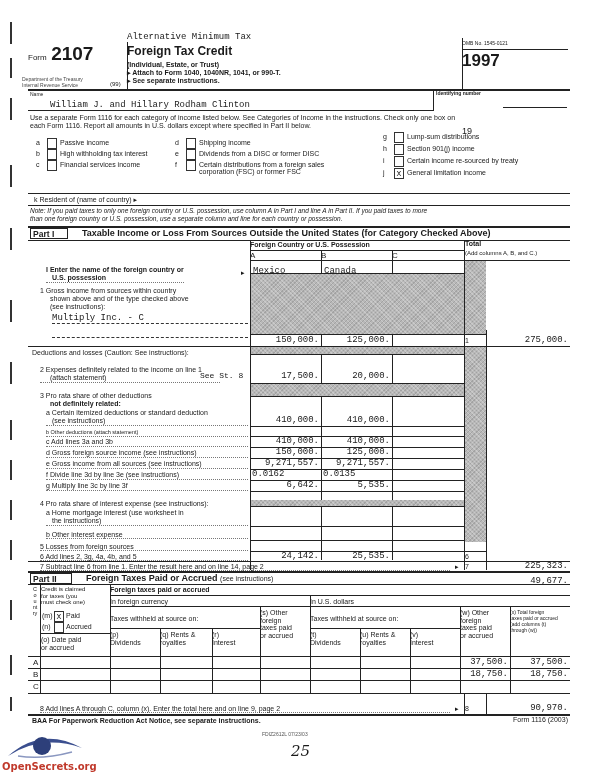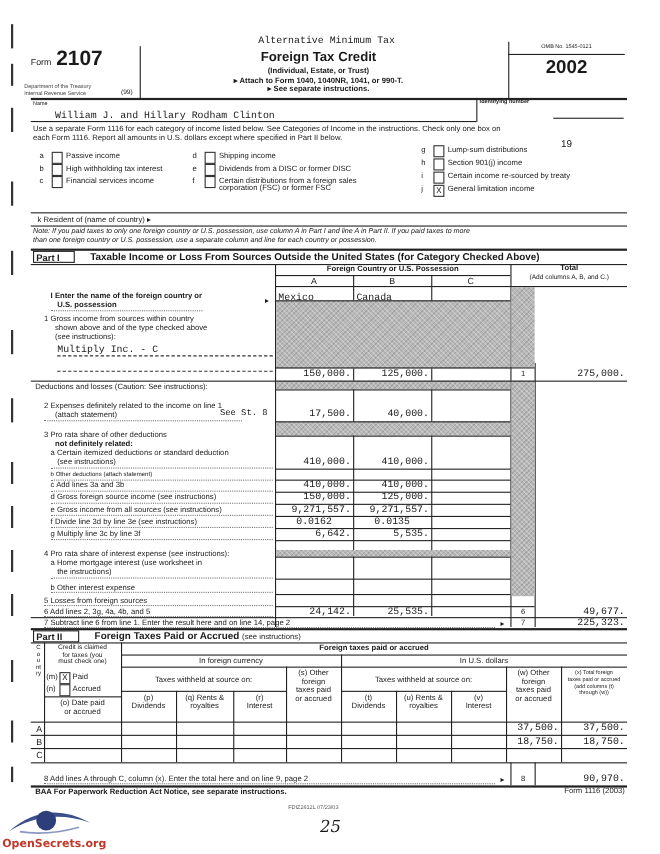--- a/index.html
+++ b/index.html
@@ -6,21 +6,21 @@
   body{width:600px;height:776px;position:relative;overflow:hidden;font-family:"Liberation Sans",sans-serif;color:#1a1a1a;}
   .abs{position:absolute;}
   .mono{font-family:"Liberation Mono","DejaVu Sans Mono",monospace;}
   .hl{position:absolute;background:#222;height:1px;}
   .vl{position:absolute;background:#222;width:1px;}
   .thick{height:2px;}
   .shade{position:absolute;background:#b8b8b8;background-image:repeating-linear-gradient(45deg,rgba(255,255,255,.25) 0 1px,transparent 1px 3px),repeating-linear-gradient(-45deg,rgba(0,0,0,.12) 0 1px,transparent 1px 3px);}
   .margin-bar{position:absolute;left:10px;width:2px;background:#333;}
   .t6{font-size:6px;} .t7{font-size:7px;} .t8{font-size:8px;} .t9{font-size:9px;}
   .chk{position:absolute;width:8px;height:9px;border:1px solid #333;font-size:8px;line-height:9px;text-align:center;font-family:"Liberation Mono",monospace;}
-  .r{text-align:right;} .c{text-align:center;}
+  .r{text-align:right;} .c{text-align:left;}
   .dots{border-bottom:1px dotted #777;}
 </style>
 </head>
 <body>
 
 <div class="margin-bar" style="top:22px;height:22px;"></div>
 <div class="margin-bar" style="top:58px;height:20px;"></div>
 <div class="margin-bar" style="top:98px;height:22px;"></div>
 <div class="margin-bar" style="top:165px;height:22px;"></div>
 <div class="margin-bar" style="top:228px;height:22px;"></div>
@@ -49,21 +49,21 @@
   <div class="c">Alternative Minimum Tax</div>
 </div>
 <div class="abs c" style="left:127px;top:44px;width:325px;font-size:12px;font-weight:bold;">Foreign Tax Credit</div>
 <div class="abs c t7" style="left:127px;top:61px;width:325px;font-weight:bold;">(Individual, Estate, or Trust)</div>
 <div class="abs c t7" style="left:127px;top:69px;width:325px;font-weight:bold;">▸ Attach to Form 1040, 1040NR, 1041, or 990-T.</div>
 <div class="abs c t7" style="left:127px;top:77px;width:325px;font-weight:bold;">▸ See separate instructions.</div>
 
 <div class="vl" style="left:462px;top:38px;height:52px;"></div>
 <div class="abs c" style="left:462px;top:40px;width:106px;font-size:5px;">OMB No. 1545-0121</div>
 <div class="hl" style="left:462px;top:49px;width:106px;"></div>
-<div class="abs c" style="left:462px;top:51px;width:106px;font-size:17px;font-weight:bold;">2002</div>
+<div class="abs c" style="left:462px;top:51px;width:106px;font-size:17px;font-weight:bold;">1997</div>
 <div class="abs c t9" style="left:462px;top:82px;width:106px;font-weight:normal;margin-top:44px;">19</div>
 
 <div class="hl thick" style="left:28px;top:89px;width:542px;"></div>
 
 <div class="abs" style="left:30px;top:91px;font-size:5px;">Name</div>
 <div class="abs mono" style="left:50px;top:100px;font-size:9px;">William J. and Hillary Rodham Clinton</div>
 <div class="hl" style="left:28px;top:110px;width:405px;"></div>
 <div class="vl" style="left:433px;top:89px;height:22px;"></div>
 <div class="abs" style="left:436px;top:90px;font-size:5px;font-weight:bold;">Identifying number</div>
 <div class="abs" style="left:437px;top:97px;width:130px;height:10px;"></div>
@@ -172,21 +172,21 @@
 
 <div class="abs t7" style="left:32px;top:349px;">Deductions and losses (Caution: See instructions):</div>
 <div class="hl" style="left:250px;top:354px;width:214px;"></div>
 
 <div class="abs t7" style="left:40px;top:366px;line-height:8px;">
   <div>2  Expenses definitely related to the income on line 1</div>
   <div style="padding-left:10px;width:170px;" class="dots"><span>(attach statement)</span></div>
 </div>
 <div class="abs mono t8" style="left:200px;top:371px;">See St. 8</div>
 <div class="abs mono t9 r" style="left:252px;top:371px;width:67px;">17,500.</div>
-<div class="abs mono t9 r" style="left:323px;top:371px;width:67px;">40,000.</div>
+<div class="abs mono t9 r" style="left:323px;top:371px;width:67px;">20,000.</div>
 <div class="abs mono t9 r" style="left:394px;top:371px;width:68px;"></div>
 <div class="hl" style="left:250px;top:383px;width:214px;"></div>
 
 <div class="abs t7" style="left:40px;top:392px;line-height:8px;">
   <div>3  Pro rata share of other deductions</div>
   <div style="padding-left:10px;font-weight:bold;">not definitely related:</div>
 </div>
 <div class="hl" style="left:250px;top:396px;width:214px;"></div>
 
 <div id="rows3">
@@ -255,21 +255,21 @@
 <div class="hl" style="left:250px;top:540px;width:214px;"></div>
 <div class="abs t7 dots" style="left:40px;top:543px;width:208px;">5  Losses from foreign sources</div>
 <div class="abs" style="left:251px;top:541px;width:212px;height:10px;"></div>
 <div class="hl" style="left:250px;top:551px;width:236px;"></div>
 
 <div class="abs t7 dots" style="left:40px;top:553px;width:208px;">6  Add lines 2, 3g, 4a, 4b, and 5</div>
 <div class="abs mono t9 r" style="left:252px;top:551px;width:67px;">24,142.</div>
 <div class="abs mono t9 r" style="left:323px;top:551px;width:67px;">25,535.</div>
 <div class="abs mono t9 r" style="left:394px;top:551px;width:68px;"></div>
 <div class="abs t7 c" style="left:465px;top:553px;width:21px;">6</div>
-<div class="abs mono t9 r" style="left:488px;top:551px;width:80px;">49,677.</div>
+<div class="abs mono t9 r" style="left:488px;top:576px;width:80px;text-decoration:underline;">49,677.</div>
 <div class="hl" style="left:28px;top:561px;width:542px;"></div>
 
 <div class="abs t7 dots" style="left:40px;top:563px;width:410px;">7  Subtract line 6 from line 1. Enter the result here and on line 14, page 2</div>
 <div class="abs t7" style="left:455px;top:563px;">▸</div>
 <div class="abs t7 c" style="left:465px;top:563px;width:21px;">7</div>
 <div class="abs mono t9 r" style="left:488px;top:561px;width:80px;">225,323.</div>
 <div class="hl thick" style="left:28px;top:571px;width:542px;"></div>
 
 <div class="abs" style="left:30px;top:573px;width:42px;height:11px;border:1px solid #222;font-size:8.5px;font-weight:bold;line-height:11px;padding-left:2px;box-sizing:border-box;">Part II</div>
 <div class="abs" style="left:86px;top:573px;font-size:9px;font-weight:bold;">

